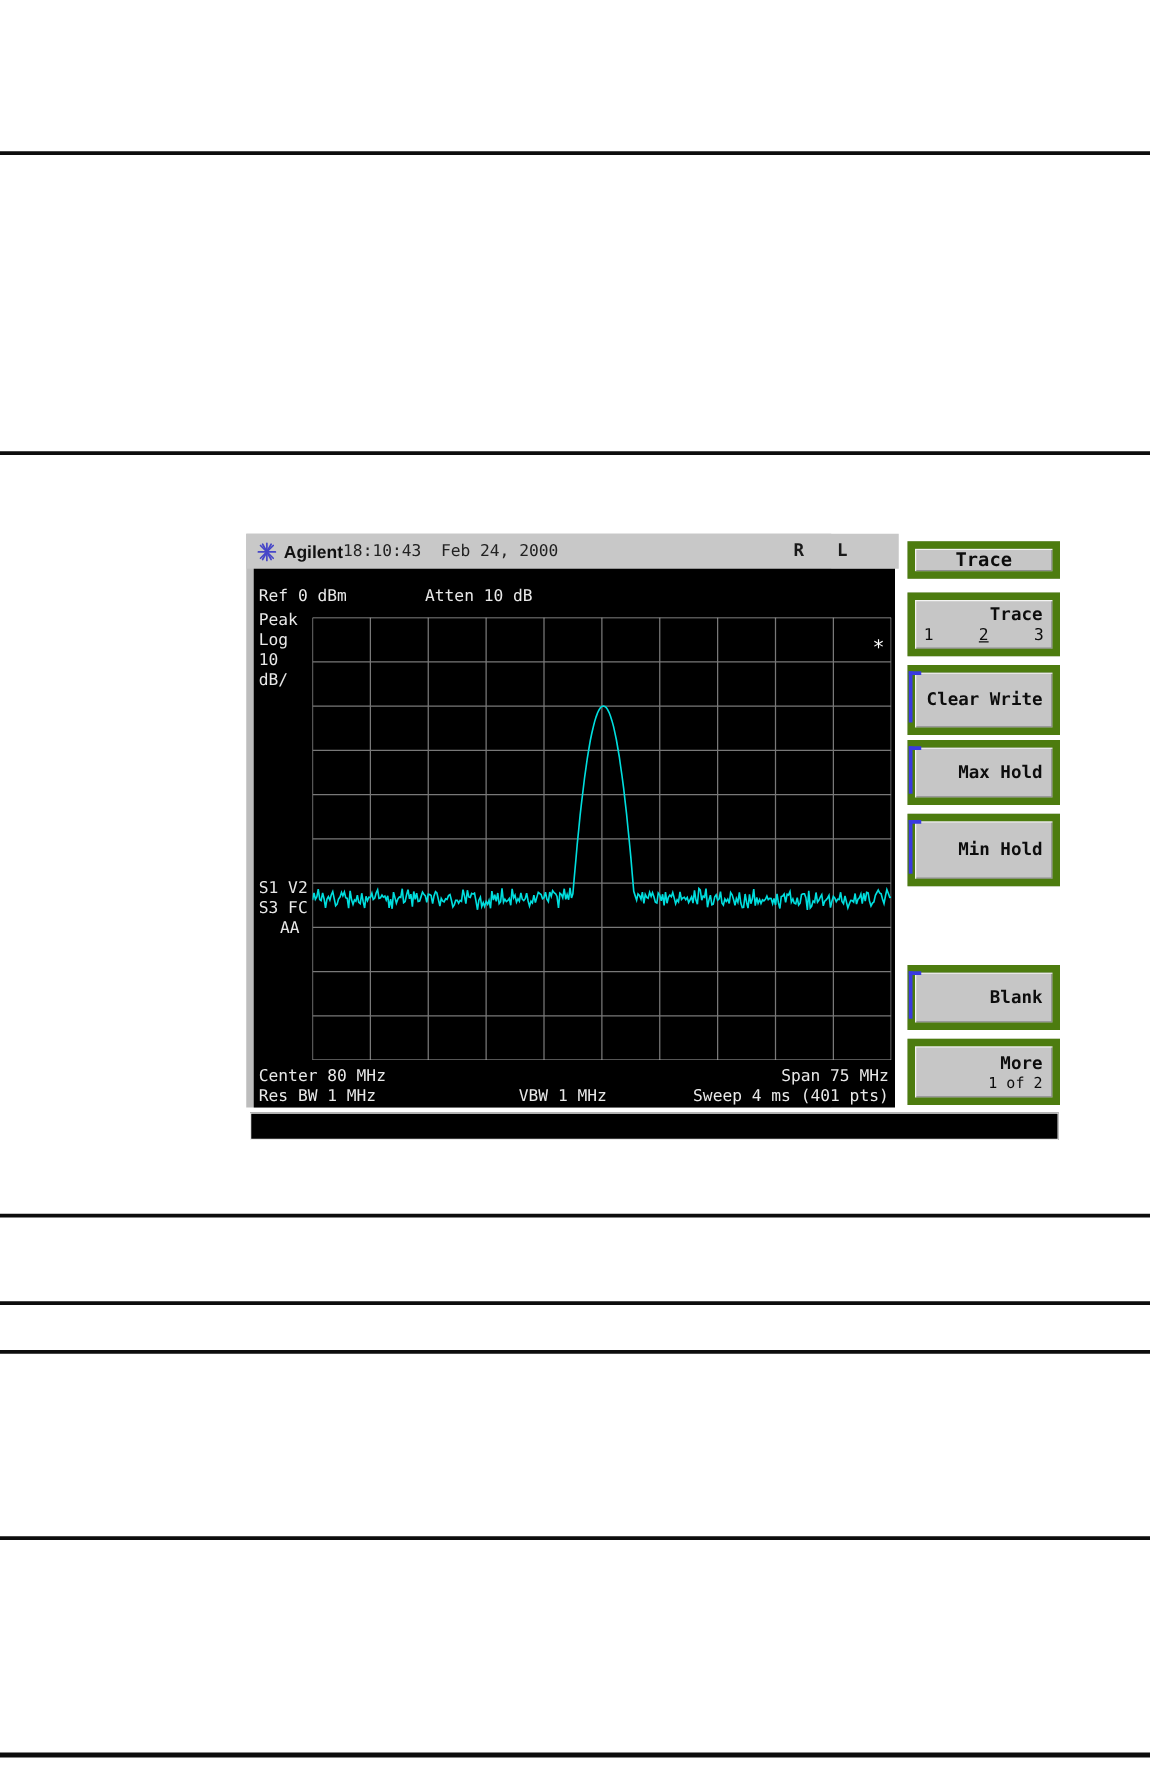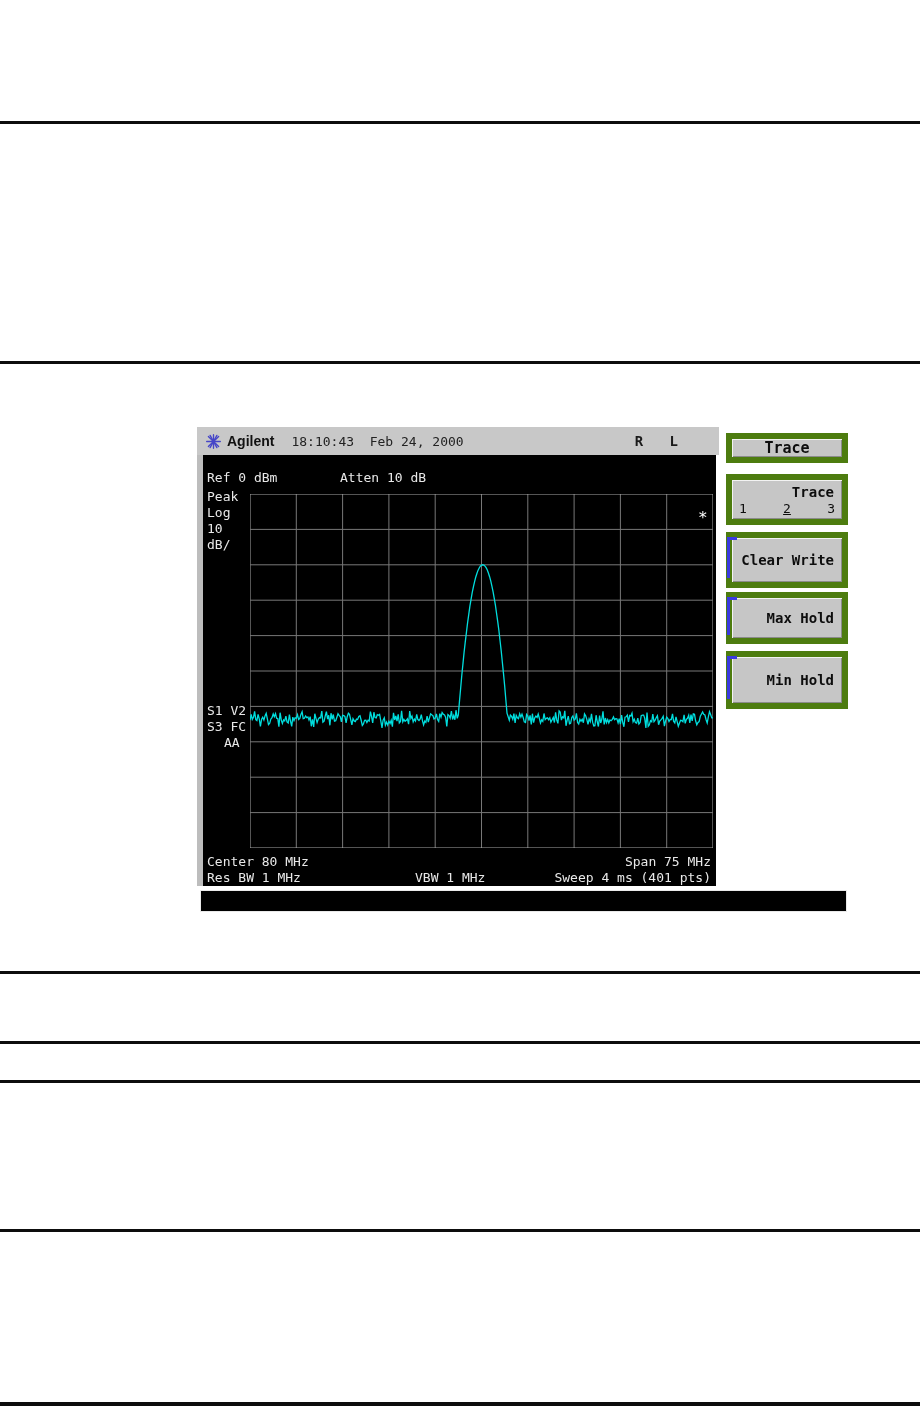--- a/index.html
+++ b/index.html
@@ -7,21 +7,21 @@
         font-family:"DejaVu Sans Mono","Liberation Mono",monospace;}
   .rule{position:absolute;left:0;width:920px;height:3px;background:#0d0d0d;}
 
   
   #shot{position:absolute;left:197px;top:427px;width:654px;height:487px;background:#ffffff;}
   #leftblock{position:absolute;left:0;top:0;width:468px;height:459px;background:#bdbdbd;}
   #hdr{position:absolute;left:0;top:0;width:522px;height:28px;background:#c8c8c8;
        display:flex;align-items:center;}
   #hdr .brand{font-family:"Liberation Sans","DejaVu Sans",sans-serif;font-weight:bold;
        font-size:14px;color:#111;margin-left:5px;}
-  #hdr .dtime{font-size:13px;color:#222;margin-left:17px;white-space:pre;}
+  #hdr .dtime{font-size:13px;color:#222;margin-left:0;white-space:pre;}
   #hdr .status{margin-left:auto;margin-right:32px;font-weight:bold;font-size:14px;color:#1a1a1a;
        letter-spacing:9px;white-space:pre;}
   #logo{width:17px;height:17px;margin-left:8px;flex:0 0 aupx;}
   #disp{position:absolute;left:6px;top:28px;width:513px;height:431px;background:#000;}
   .ann{position:absolute;color:#e8e8e8;font-size:13px;line-height:14px;white-space:pre;}
   #gridsvg{position:absolute;left:47px;top:39px;}
   #uncal{position:absolute;left:495px;top:53px;color:#ffffff;font-size:16px;}
   #statusbar{position:absolute;left:3px;top:463px;width:645px;height:20px;background:#000;
        border:1px solid #e9e9e9;}
 
@@ -138,14 +138,21 @@
 
     <div class="skey bracketed" style="top:105px;height:56px">
       <span class="klabel">Clear Write</span>
     </div>
     <div class="skey bracketed" style="top:165px;height:52px">
       <span class="klabel">Max Hold</span>
     </div>
     <div class="skey bracketed" style="top:224px;height:58px">
       <span class="klabel">Min Hold</span>
     </div>
+    <div class="skey bracketed" style="top:345px;height:52px">
+      <span class="klabel">Blank</span>
+    </div>
+    <div class="skey" style="top:404px;height:53px">
+      <span class="klabel">More</span>
+      <span class="ksub">1 of 2</span>
+    </div>
   </div>
 </div>
 
 </body></html>

